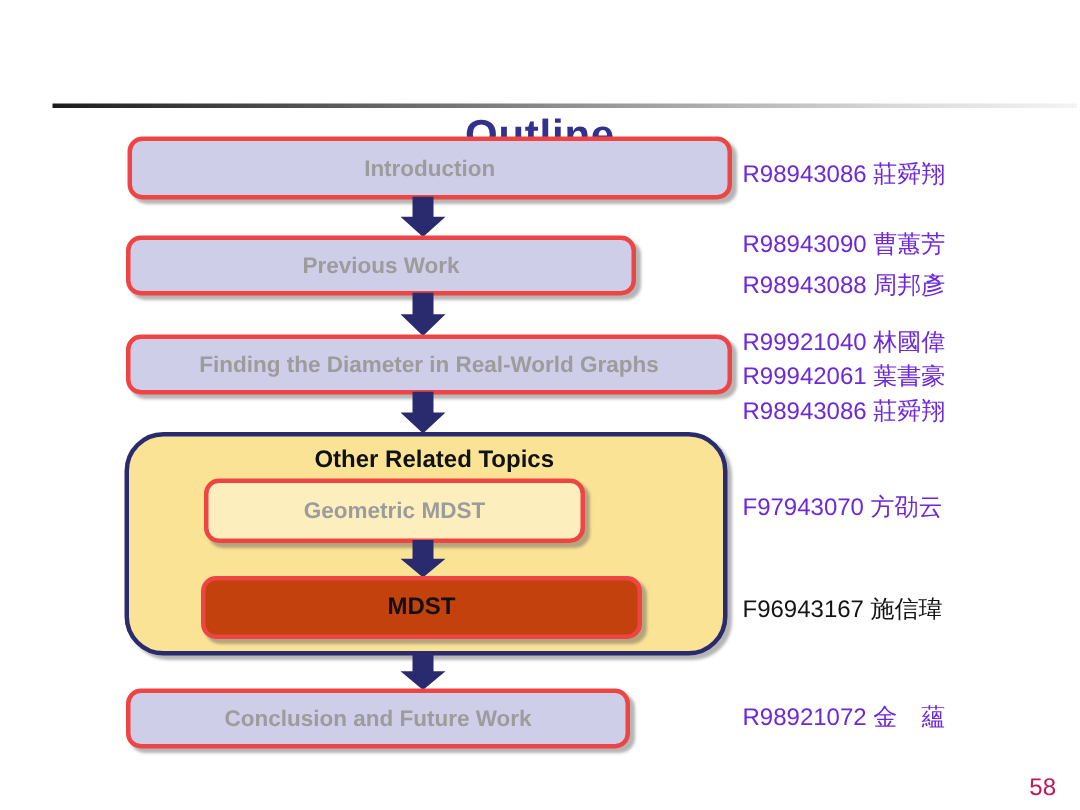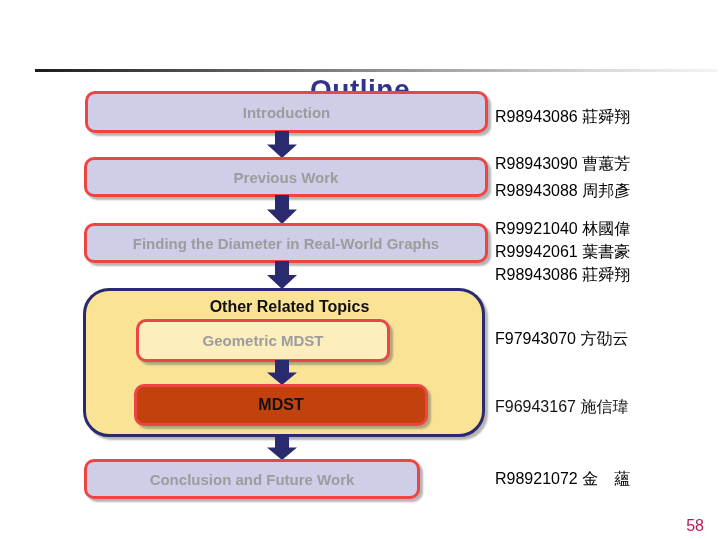--- a/index.html
+++ b/index.html
@@ -17,42 +17,42 @@
   }
   .box{
     position:absolute;box-sizing:border-box;
     border:3px solid #ef4444;border-radius:10px;
     display:flex;align-items:center;justify-content:center;
     font-weight:bold;font-size:15px;color:#9C9C9C;
     box-shadow:3px 3px 2px rgba(90,90,90,.45);
   }
   .lav{background:#CECEE8;}
   .b-intro{left:85px;top:91px;width:403px;height:42px;}
-  .b-prev{left:84px;top:157px;width:404px;height:40px;}
+  .b-prev{left:84px;top:157px;width:340px;height:40px;}
   .b-find{left:84px;top:223px;width:404px;height:40px;}
   .b-concl{left:84px;top:459px;width:336px;height:40px;}
   .group{
     position:absolute;left:83px;top:288px;width:402px;height:149px;box-sizing:border-box;
     background:#FBE396;border:3px solid #2A2A6E;border-radius:26px;
     box-shadow:3px 3px 2px rgba(90,90,90,.45);
   }
   .group-title{
     position:absolute;top:7px;left:11px;right:0;text-align:center;
     font-weight:bold;font-size:16px;color:#111111;
   }
   .b-geo{left:136px;top:319px;width:254px;height:43px;background:#FDEEBE;}
   .b-mdst{left:134px;top:384px;width:294px;height:42px;background:#c2410c;color:#111111;font-size:16px;}
   .arrow{position:absolute;left:267px;width:30px;}
   .a1{top:131px;height:27px;}
   .a2{top:195px;height:29px;}
   .a3{top:261px;height:28px;}
   .a4{top:360px;height:25px;}
   .a5{top:435px;height:25px;}
   .names{
-    position:absolute;left:495px;font-size:16px;color:#000000;white-space:nowrap;
+    position:absolute;left:495px;font-size:16px;color:#6d28d9;white-space:nowrap;
   }
   .n-intro{top:106px;line-height:22px;}
   .n-prev{top:150px;line-height:27px;}
   .n-find{top:217px;line-height:23px;}
   .n-geo{top:328px;line-height:22px;}
   .n-mdst{top:396px;line-height:22px;color:#141414;}
   .n-concl{top:468px;line-height:22px;text-align:right;}
   .pagenum{
     position:absolute;right:16px;top:507px;font-size:16px;color:#be185d;margin-top:10px;
   }

